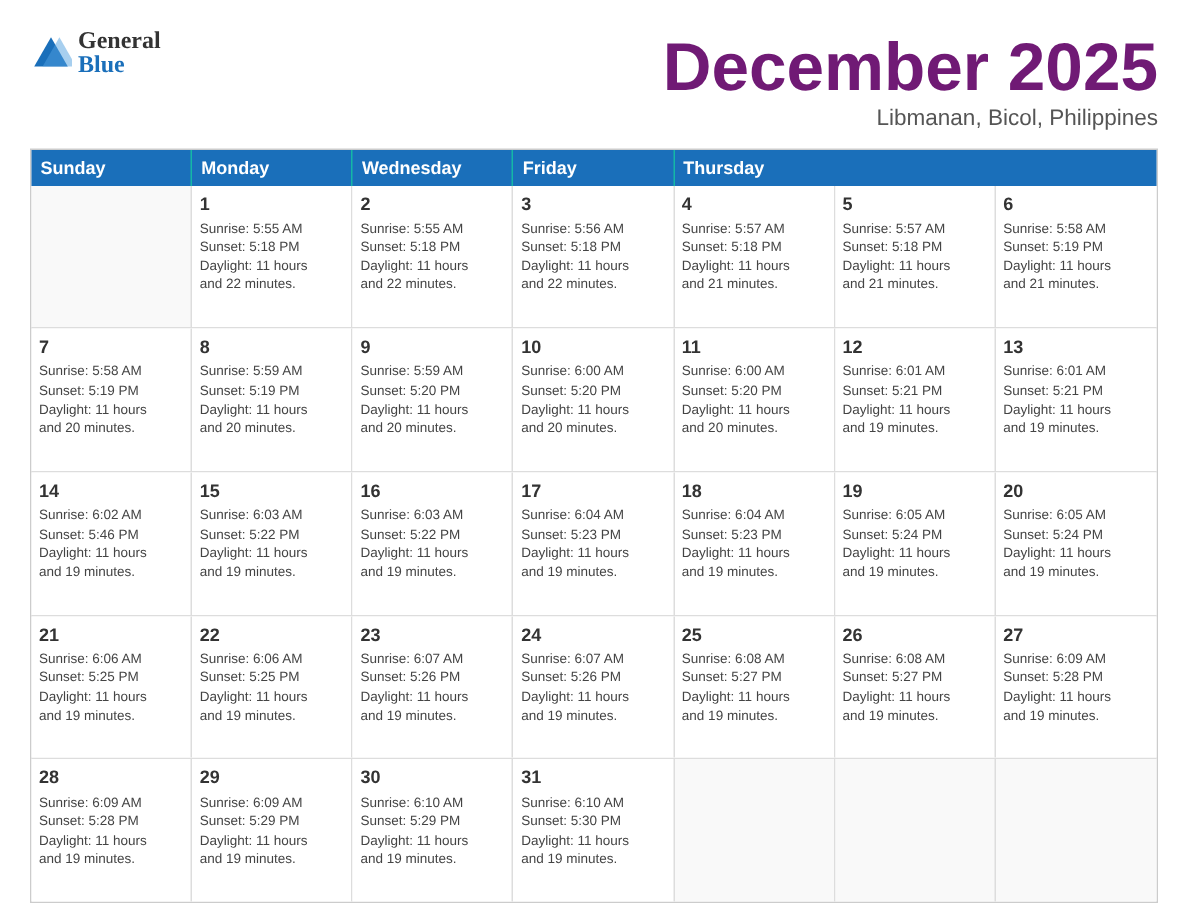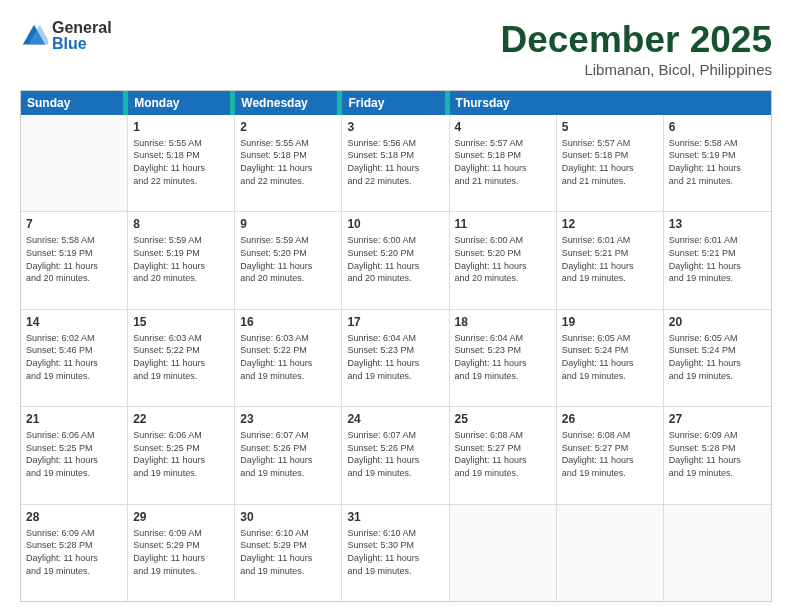--- a/index.html
+++ b/index.html
@@ -19,20 +19,21 @@
     }
     .header {
       display: flex;
       justify-content: space-between;
       align-items: flex-start;
       margin-bottom: 12px;
     }
     .logo {
       display: flex;
       align-items: center;
+      font-family: Liberation Serif, serif;
     }
     .logo-text {
       display: flex;
       flex-direction: column;
       line-height: 1;
     }
     .logo-general {
       font-size: 16px;
       font-weight: bold;
       color: #333;
@@ -44,41 +45,41 @@
     }
     .logo-icon {
       width: 28px;
       height: 28px;
       margin-right: 4px;
     }
     .title-area {
       text-align: right;
     }
     .month-title {
-      font-size: 37px;
-      font-weight: bold;
-      color: #14532d;
+      font-size: 45px;
+      font-weight: bold;
+      color: #701a75;
       line-height: 1.1;
     }
     .location {
       font-size: 15px;
       color: #555;
     }
     .cal-header {
       display: grid;
       grid-template-columns: repeat(7, 1fr);
       background: #1a6fba;
     }
     .cal-header-cell {
       color: #fff;
       font-size: 12px;
       font-weight: bold;
       padding: 5px 6px;
       text-align: left;
-      border-right: 5px solid #14b8a6;
+      border-right: 1px solid #14b8a6;
     }
     .cal-header-cell:last-child { border-right: none; }
     .cal-body {
       flex: 1;
       display: flex;
       flex-direction: column;
     }
     .cal-row {
       display: grid;
       grid-template-columns: repeat(7, 1fr);

